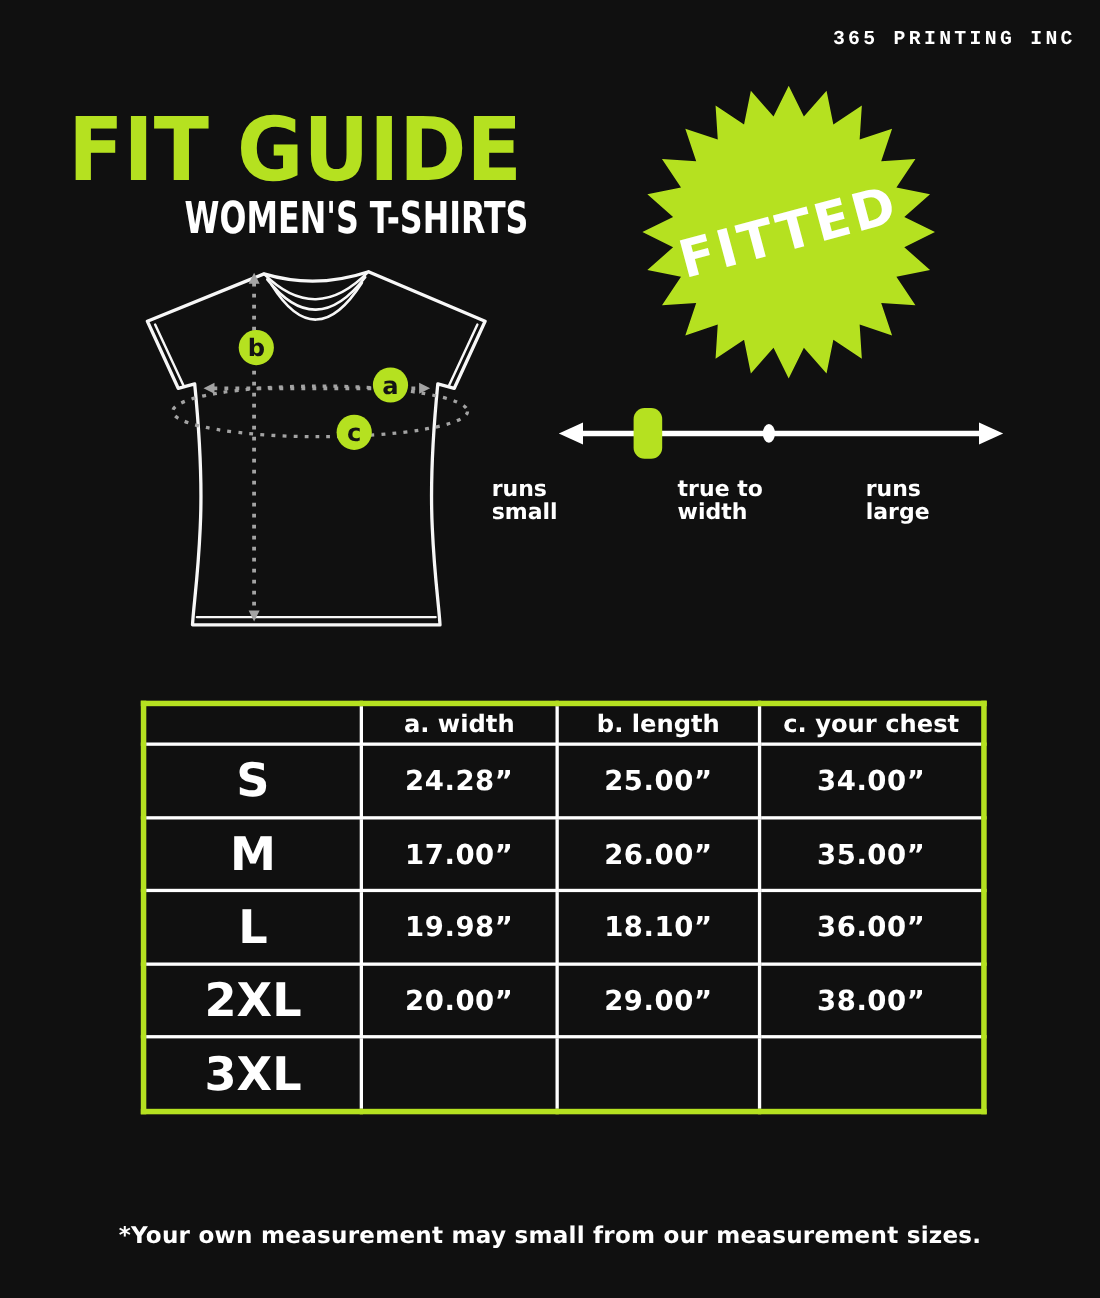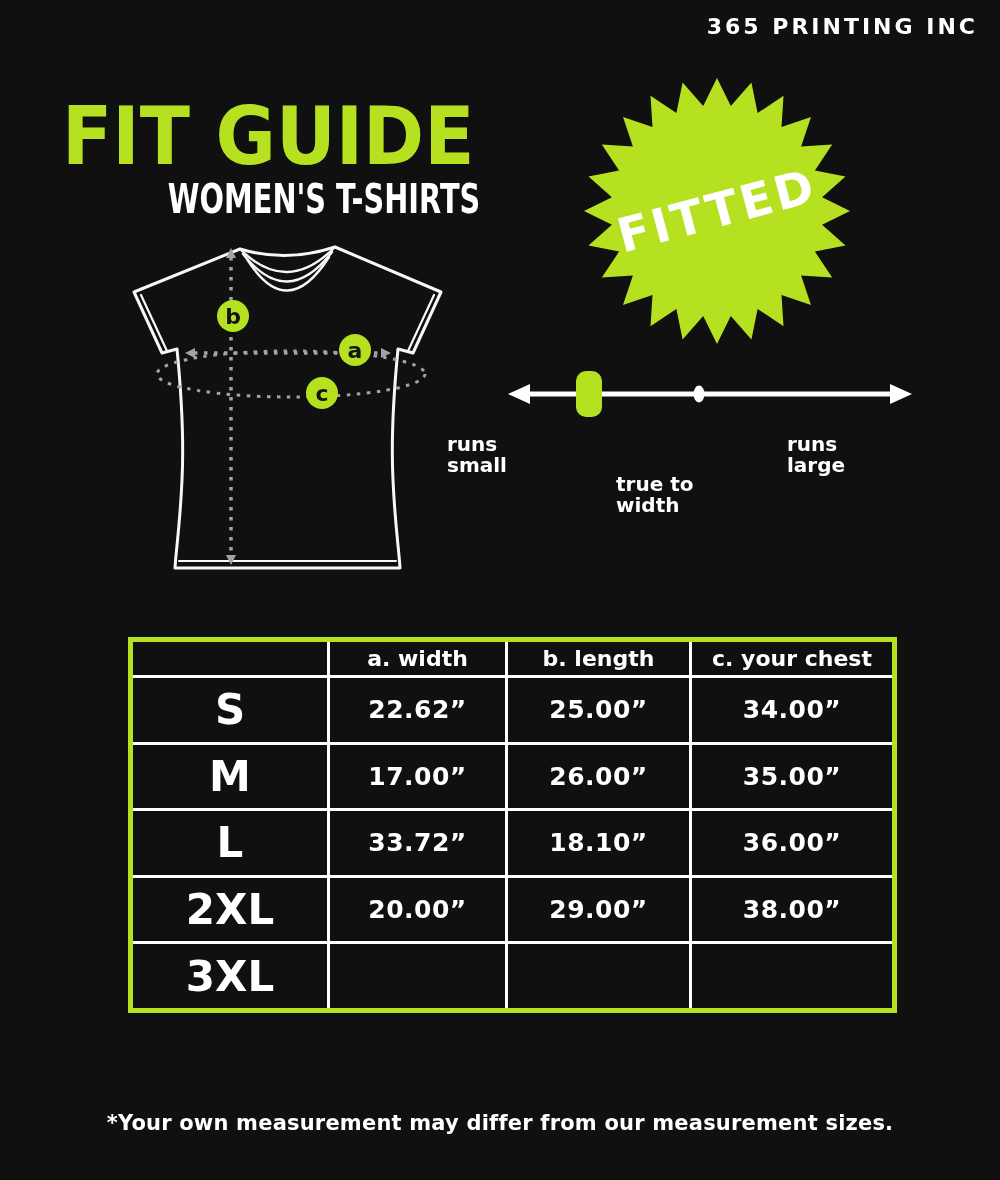--- a/index.html
+++ b/index.html
@@ -2,36 +2,36 @@
 <html style="--accent: #b5e120; --bg: #101010;"><head>
 <meta charset="utf-8">
 <style>
   :root { --accent:#b5e120; --bg:#101010; --fg:#ffffff; --dot:#a3a3a3; --dark:#141414; }
   * { margin:0; padding:0; box-sizing:border-box; }
   html,body { background:#000; }
   body { width:1000px; height:1180px; position:relative; overflow:hidden;
          font-family:"DejaVu Sans","Liberation Sans",sans-serif; font-weight:bold; color:var(--fg); }
   .page { position:absolute; inset:0; background:var(--bg); }
 
-  .brand { position:absolute; top:14px; right:22px; font-size:22px; letter-spacing:3px; white-space:nowrap; }
+  .brand { position:absolute; top:26px; right:22px; font-size:18px; letter-spacing:3px; white-space:nowrap;font-family:Liberation Mono, monospace; }
 
   .title-block { position:absolute; left:62px; top:56px; width:378px;margin-top:41px; }
   .title { font-size:80px; line-height:1; color:var(--accent); white-space:nowrap;
            transform:scaleX(0.92); transform-origin:left top; letter-spacing:0px; }
   .subtitle { margin-top:2px; font-size:40px; line-height:1; text-align:right; white-space:nowrap;
               transform:scaleX(0.72); transform-origin:right top; }
 
   .tshirt-svg { position:absolute; left:110px; top:230px; width:348px; height:350px; }
   .badge-svg  { position:absolute; left:582px; top:76px;  width:270px; height:270px; }
   .scale-svg  { position:absolute; left:495px; top:360px; width:430px; height:60px; }
 
   .scale-label { position:absolute; top:434px; width:180px; text-align:left;
                  font-size:20px; line-height:21px; white-space:nowrap; }
   .scale-label.l1 { left:447px; }
-  .scale-label.l2 { left:616px;margin-top:40px; }
+  .scale-label.l2 { left:616px; }
   .scale-label.l3 { left:787px; }
 
   table.size-table { position:absolute; left:128px; top:637px; width:764px; height:376px;
                      border-collapse:collapse; table-layout:fixed; }
   table.size-table { border:5px solid var(--accent); }
   table.size-table td { border:3px solid #ffffff; text-align:center; vertical-align:middle;
                         background:var(--bg); color:var(--fg); }
   td.hdr  { font-size:22px; }
   td.size { font-size:42px; }
   td.val  { font-size:25px; letter-spacing:0.5px; }
@@ -131,46 +131,46 @@
       </colgroup>
     <tbody>
       <tr>
         <td class="hdr"></td>
         <td class="hdr">a. width</td>
         <td class="hdr">b. length</td>
         <td class="hdr">c. your chest</td>
       </tr>
       <tr>
         <td class="size">S</td>
-        <td class="val">22.62”</td>
+        <td class="val">24.28”</td>
         <td class="val">25.00”</td>
         <td class="val">34.00”</td>
       </tr>
       <tr>
         <td class="size">M</td>
         <td class="val">17.00”</td>
         <td class="val">26.00”</td>
         <td class="val">35.00”</td>
       </tr>
       <tr>
         <td class="size">L</td>
-        <td class="val">33.72”</td>
+        <td class="val">19.98”</td>
         <td class="val">18.10”</td>
         <td class="val">36.00”</td>
       </tr>
       <tr>
         <td class="size">2XL</td>
         <td class="val">20.00”</td>
         <td class="val">29.00”</td>
         <td class="val">38.00”</td>
       </tr>
       <tr>
         <td class="size">3XL</td>
         <td class="val"></td>
         <td class="val"></td>
         <td class="val"></td>
       </tr>
     </tbody>
   </table>
 
-  <div class="footnote">*Your own measurement may differ from our measurement sizes.</div>
+  <div class="footnote">*Your own measurement may small from our measurement sizes.</div>
 
 </div>
 
 </body></html>

